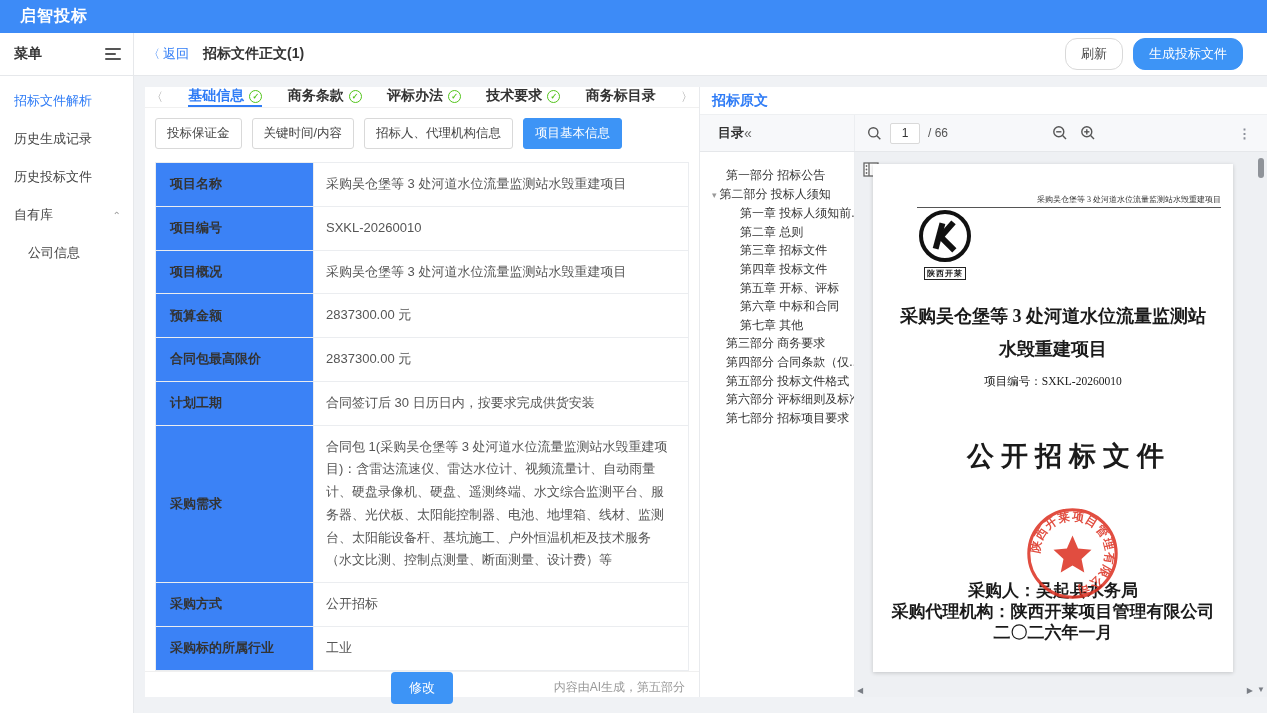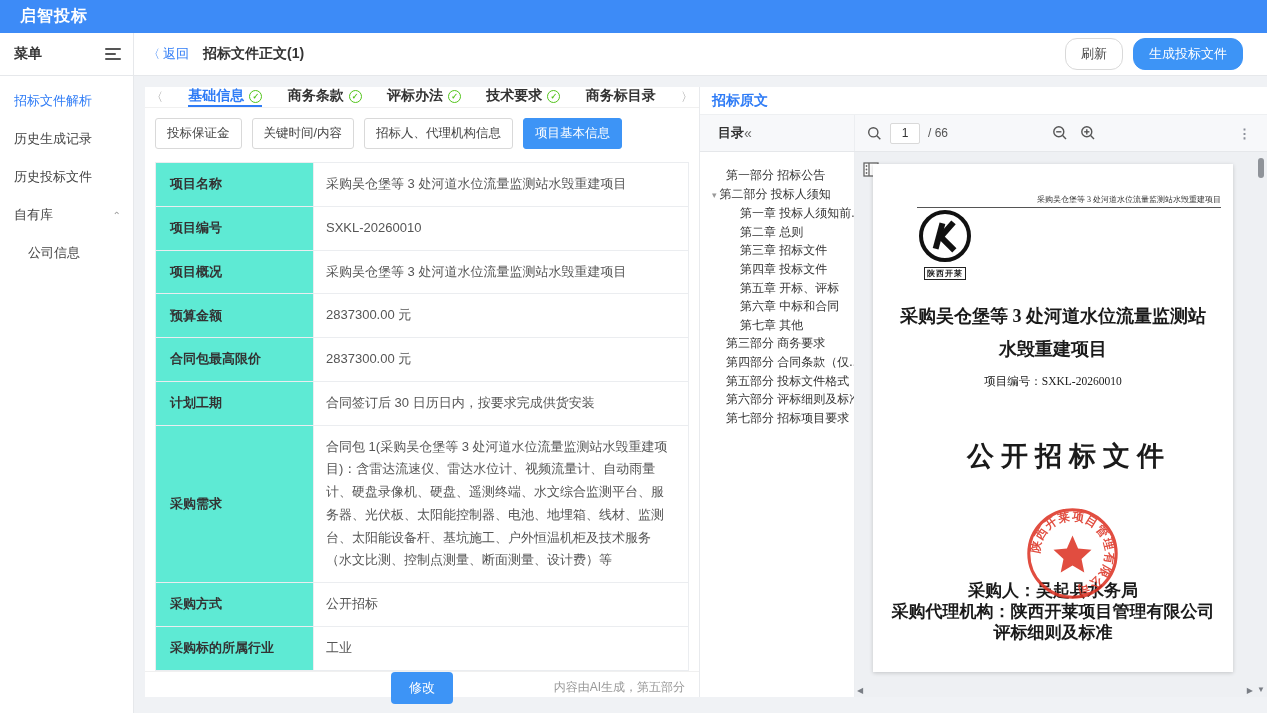--- a/index.html
+++ b/index.html
@@ -52,21 +52,21 @@
   .check { width:13px; height:13px; border:1px solid #52c41a; border-radius:50%;
     color:#52c41a; font-size:8px; display:flex; align-items:center; justify-content:center; font-weight:bold; }
   .filters { display:flex; gap:10px; padding:10px 10px 9px 10px; }
   .chip { font-size:12.5px; border:1px solid #d9d9d9; border-radius:3px; background:#fff;
     color:#444; padding:6px 11px; cursor:pointer; white-space:nowrap; }
   .chip.active { background:#3d94f6; border-color:#3d94f6; color:#fff; }
 
   .infotable { margin:4px 10px 0 10px; border:1px solid #ebedf0; font-size:13px; }
   .irow { display:flex; border-bottom:1px solid #ebedf0; }
   .irow:last-child { border-bottom:none; }
-  .ilabel { width:158px; background:#5eead4; padding:10px 10px 10px 14px; color:#333;
+  .ilabel { width:158px; background:#3b82f6; padding:10px 10px 10px 14px; color:#333;
     font-weight:600; border-right:1px solid #ebedf0; display:flex; align-items:center; }
   .ival { flex:1; padding:10px 12px; color:#555; line-height:1.75; display:flex; align-items:center; }
 
   .mainspacer { flex:1; }
   .mainfooter { border-top:1px solid #f0f0f0; height:42px; position:relative;
     display:flex; align-items:center; justify-content:center; }
   .modifybtn { background:#3d94f6; color:#fff; border:none; border-radius:4px;
     font-size:13px; padding:7px 18px; cursor:pointer; }
   .ainote { position:absolute; right:14px; color:#999; font-size:12px; }
 
@@ -329,21 +329,21 @@
           </div>
           <div class="pdf-title">
             <div>采购吴仓堡等 3 处河道水位流量监测站</div>
             <div>水毁重建项目</div>
           </div>
           <div class="pdf-no">项目编号：SXKL-20260010</div>
           <div class="pdf-doc">公开招标文件</div>
           <div class="pdf-buyers">
             <div>采购人：吴起县水务局</div>
             <div>采购代理机构：陕西开莱项目管理有限公司</div>
-            <div>评标细则及标准</div>
+            <div>二〇二六年一月</div>
           </div>
           <svg class="seal" viewBox="0 0 100 100">
             <defs>
                 <path id="sealring" d="M50,50 m-35,0 a35,35 0 1,1 70,0 a35,35 0 1,1 -70,0"></path>
               </defs>
             <circle cx="50" cy="50" r="46" fill="none" stroke="#dd3526" stroke-width="3.2"></circle>
             <text fill="#dd3526" font-size="12.5" font-weight="bold" letter-spacing="1">
               <textPath href="#sealring">陕西开莱项目管理有限公司</textPath>
             </text>
             <polygon fill="#dd3526" points="50,31 55.9,44.8 70,46.1 59.5,55.9 62.4,69.9 50,62.5 37.6,69.9 40.5,55.9 30,46.1 44.1,44.8"></polygon>

